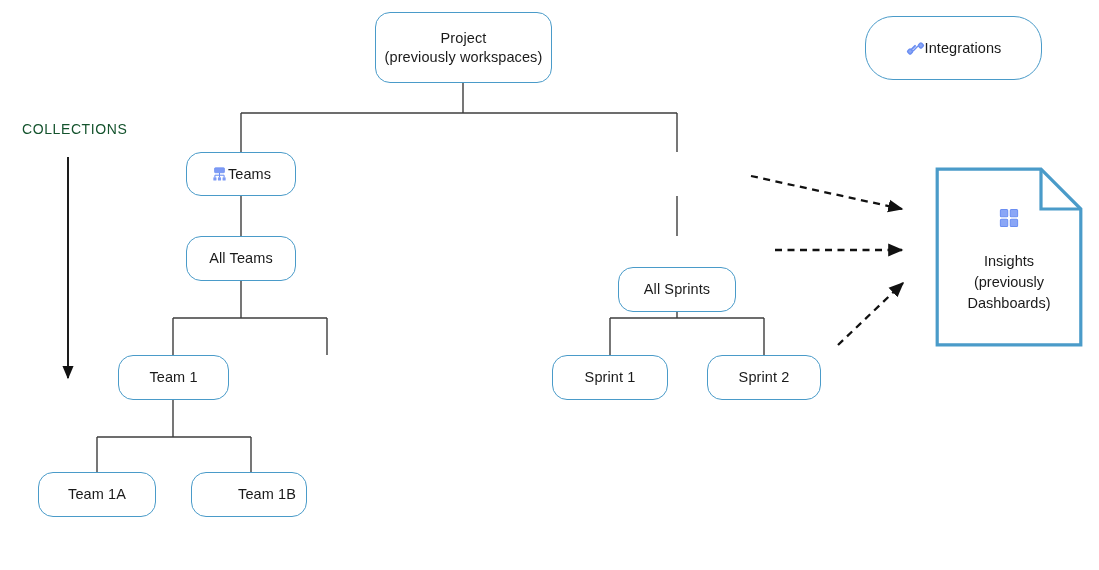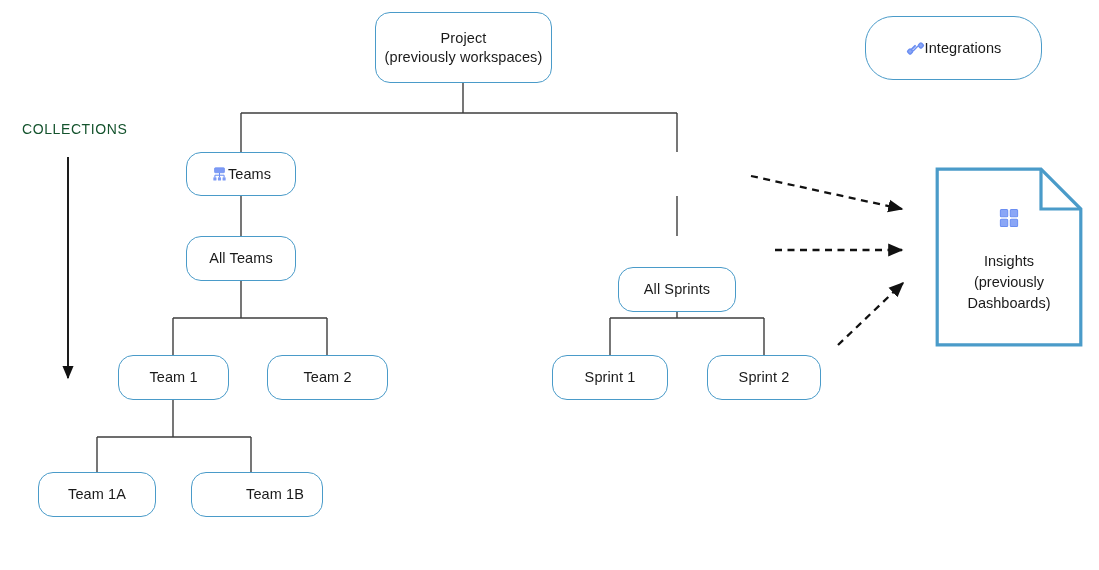--- a/index.html
+++ b/index.html
@@ -197,37 +197,34 @@
   </div>
 
   <div class="node" style="left:618px; top:236px; width:118px; height:45px;margin-top:31px;">
     <span class="label">All Sprints</span>
   </div>
 
   <div class="node" style="left:118px; top:355px; width:111px; height:45px;">
     <span class="label">Team 1</span>
   </div>
 
-  <div class="node" style="left:267px; top:355px; width:121px; height:45px;">
-    <span class="label">Team 2</span>
-  </div>
 
   <div class="node" style="left:552px; top:355px; width:116px; height:45px;">
     <span class="label">Sprint 1</span>
   </div>
 
   <div class="node" style="left:707px; top:355px; width:114px; height:45px;">
     <span class="label">Sprint 2</span>
   </div>
 
   <div class="node" style="left:38px; top:472px; width:118px; height:45px;">
     <span class="label">Team 1A</span>
   </div>
 
-  <div class="node" style="left:191px; top:472px; width:132px; height:45px;padding-left:36px;">
+  <div class="node" style="left:191px; top:472px; width:116px; height:45px;padding-left:36px;">
     <span class="label">Team 1B</span>
   </div>
 
   <div class="doc-shape" style="left:935px; top:167px; width:148px; height:180px;">
     <svg width="148" height="180" viewBox="0 0 148 180" aria-hidden="true">
       <path d="M2.2,2.2 H106 L145.8,42 V177.8 H2.2 Z" fill="#ffffff" stroke="#4A9BC9" stroke-width="3.2" stroke-linejoin="miter"></path>
       <path d="M106,2.2 V42 H145.8" fill="none" stroke="#4A9BC9" stroke-width="3.2" stroke-linejoin="miter"></path>
     </svg>
     <div class="doc-content">
       <span class="icon">

